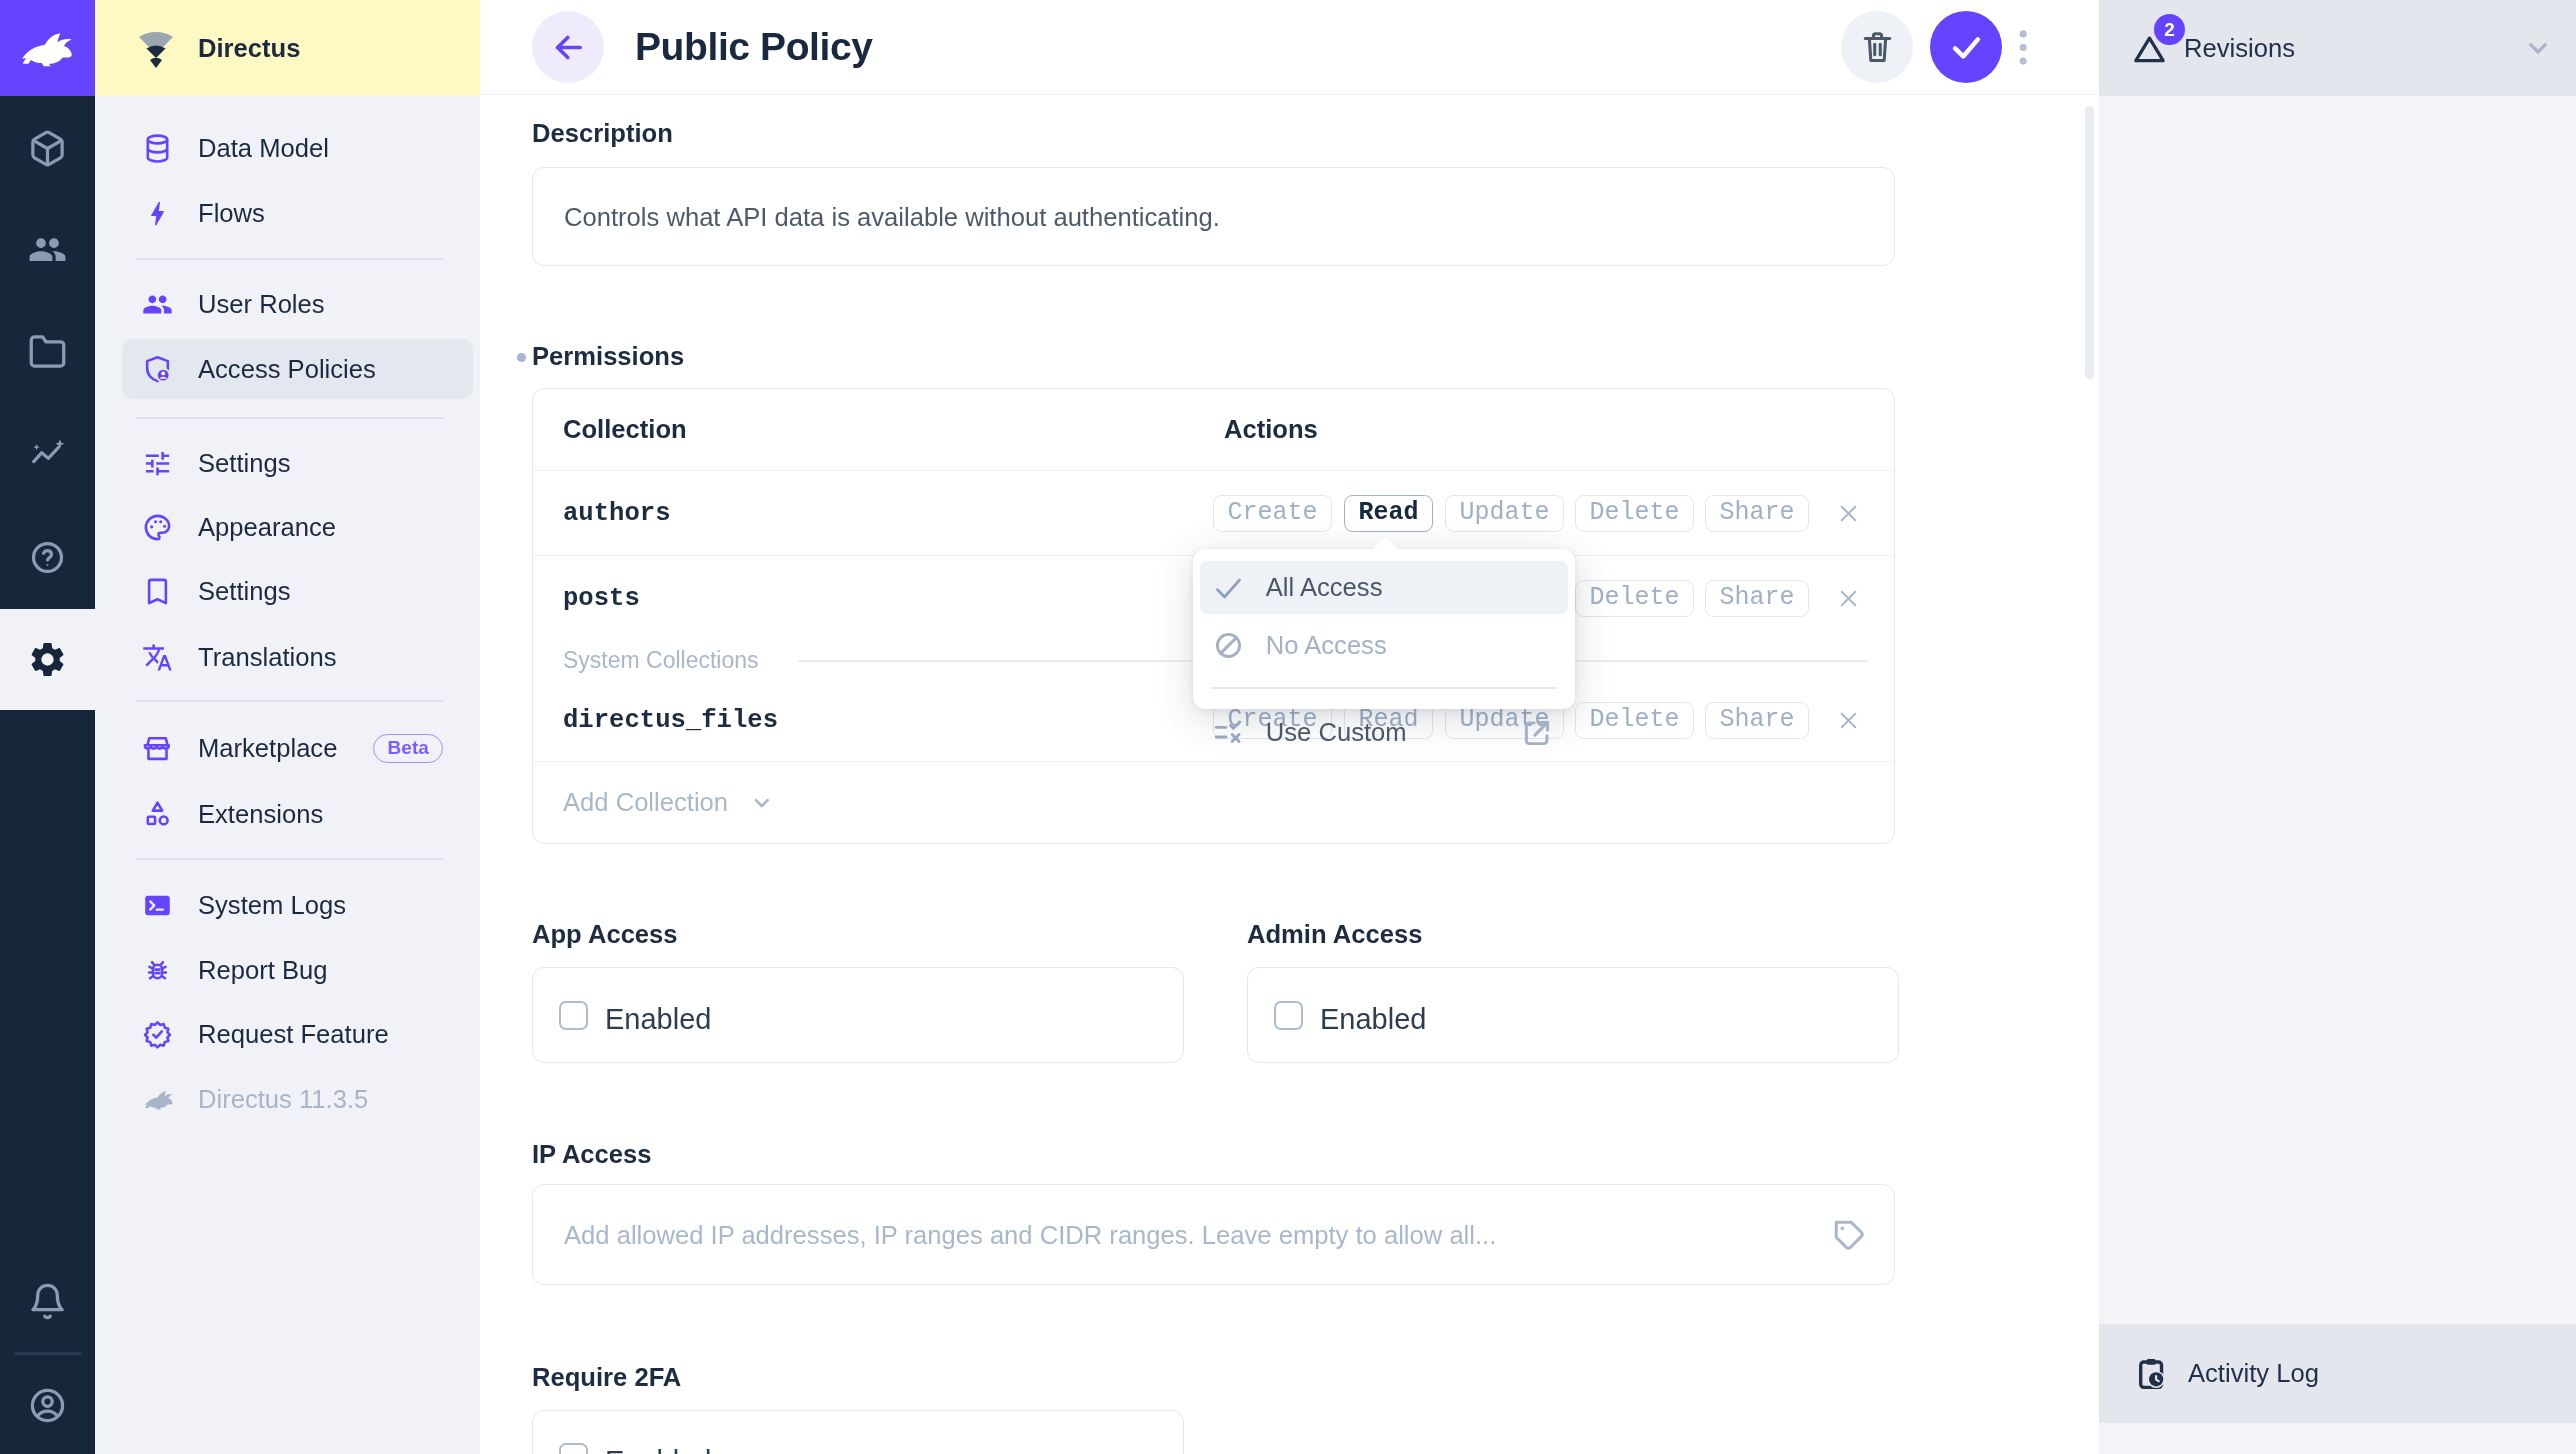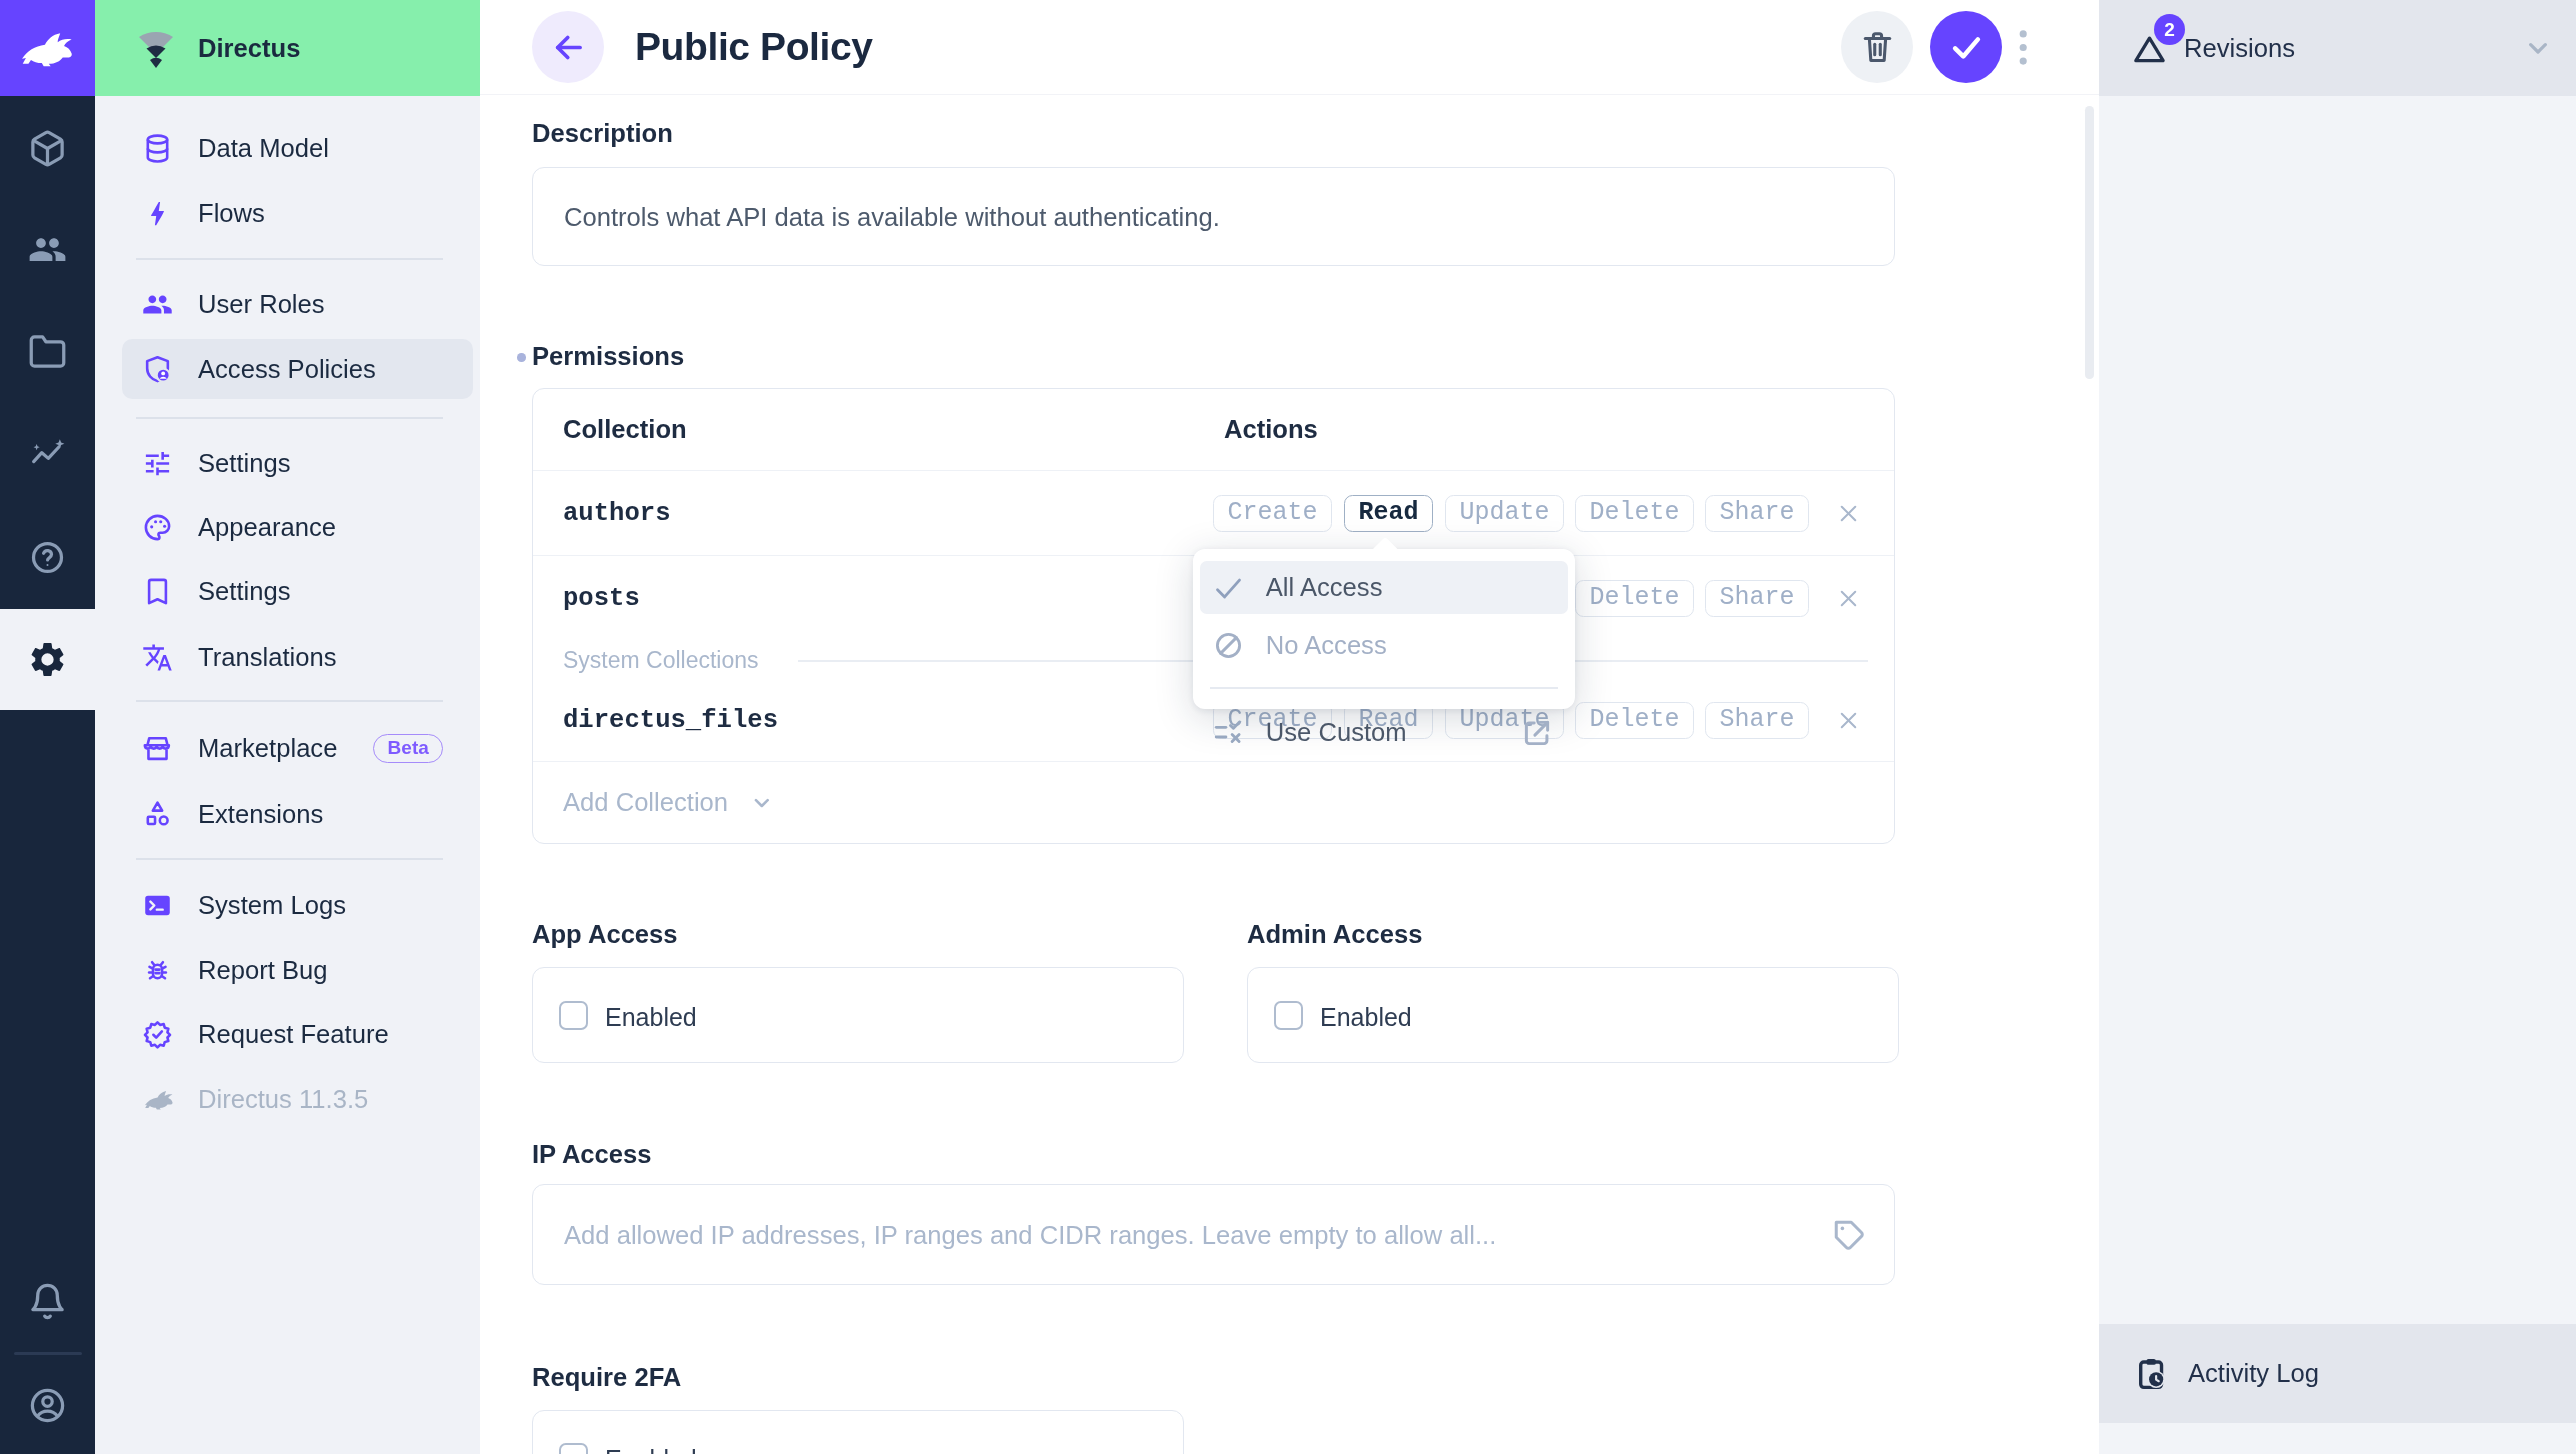--- a/index.html
+++ b/index.html
@@ -15,21 +15,21 @@
   #rail { position:absolute; left:0; top:0; width:95px; height:1455px; background:#18263C; }
   .rail-logo { position:absolute; left:0; top:0; width:95px; height:96px; background:#6644FF;
     display:flex; align-items:center; justify-content:center; }
   .rail-btn { position:absolute; left:28px; width:39px; height:39px; color:#8A9CB5; }
   .rail-active { position:absolute; left:0; top:609px; width:95px; height:101px; background:#F0F2F7;
     display:flex; align-items:center; justify-content:center; color:#18263C; }
   .rail-divider { position:absolute; left:13.6px; top:1352px; width:68px; height:3.4px; border-radius:1.7px; background:#2B3A54; }
 
   
   #sidebar { position:absolute; left:95px; top:0; width:385px; height:1455px; background:#F0F2F7; }
-  .sb-header { position:absolute; left:0; top:0; width:385px; height:96px; background:#86efac;padding-left:24px; }
+  .sb-header { position:absolute; left:0; top:0; width:385px; height:96px; background:#fef9c3;padding-left:24px; }
   .sb-header .proj { position:absolute; left:103px; top:0; line-height:96px; font-size:25.6px; font-weight:600; color:#1B2A40; }
   .sb-active-bg { position:absolute; left:27px; top:339px; width:351px; height:60px; background:#E3E7EF; border-radius:10.2px; }
   .sb-item { position:absolute; left:0; width:385px; height:60px; cursor:pointer; }
   .sb-item .ic { position:absolute; left:47px; top:14.5px; width:31px; height:31px; color:#6644FF; }
   .sb-item .lb { position:absolute; left:103px; top:0; line-height:60px; font-size:25.6px; font-weight:500; color:#1B2A40; white-space:nowrap; }
   .sb-item.muted .lb { color:#A9B5C6; font-weight:400; }
   .sb-divider { position:absolute; left:41px; width:307px; height:1.7px; background:#DCE1EA; }
   .beta-badge { position:absolute; left:278px; top:16px; height:29px; padding:0 13.6px; border:1.7px solid #A58BFA;
     border-radius:14.5px; color:#7E5BFF; font-size:19px; font-weight:600; line-height:25.6px; }
 
@@ -60,21 +60,21 @@
   .mono { font-family:"Liberation Mono","DejaVu Sans Mono",monospace; font-weight:400; color:#3D4D63; }
   .chip { position:absolute; top:24px; height:37px; padding:0 13.6px; border:1.7px solid #E0E6EF; border-radius:8.5px;
     background:#fff; color:#9FAFC7; font-family:"Liberation Mono","DejaVu Sans Mono",monospace; font-size:25px;
     line-height:34px; cursor:pointer; white-space:nowrap; }
   .chip.active { border-color:#9FB0C5; color:#17293F; font-weight:700; }
   .row-x { position:absolute; left:1302px; top:29px; width:27px; height:27px; color:#A9B7CC; cursor:pointer; }
   .sys-line { position:absolute; left:265px; right:25.6px; top:20.4px; height:1.7px; background:#E9EDF3; }
 
   
   .checkbox { position:absolute; width:29px; height:29px; border:2.6px solid #AFBCCF; border-radius:6.8px; background:#fff; cursor:pointer; }
-  .cb-label { position:absolute; font-size:25px; color:#2E3C52; }
+  .cb-label { position:absolute; font-size:29px; color:#2E3C52; }
 
   .scroll-thumb { position:absolute; left:1605px; top:106px; width:8.5px; height:273px; border-radius:4.3px; background:#E9ECF1; }
 
   
   #dropdown { position:absolute; left:1193px; top:549px; width:382px; height:160px; background:#fff;
     border-radius:12px; box-shadow:0 8.5px 38px rgba(23,41,64,0.17), 0 1.7px 6.8px rgba(23,41,64,0.08); z-index:50; }
   #dropdown::before { content:""; position:absolute; left:182px; top:-8.5px; width:20.4px; height:20.4px;
     background:#fff; transform:rotate(45deg); border-radius:3.4px; }
   .dd-item { position:absolute; left:6.8px; width:368px; cursor:pointer; }
   .dd-highlight { background:#EEF1F6; border-radius:6.8px; }

